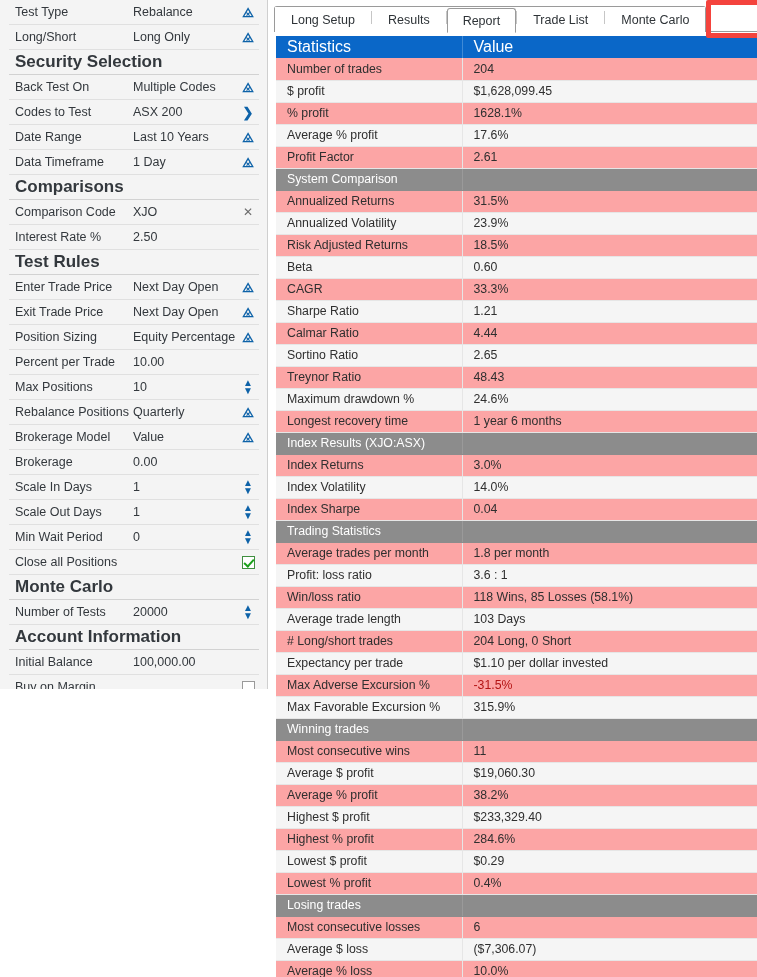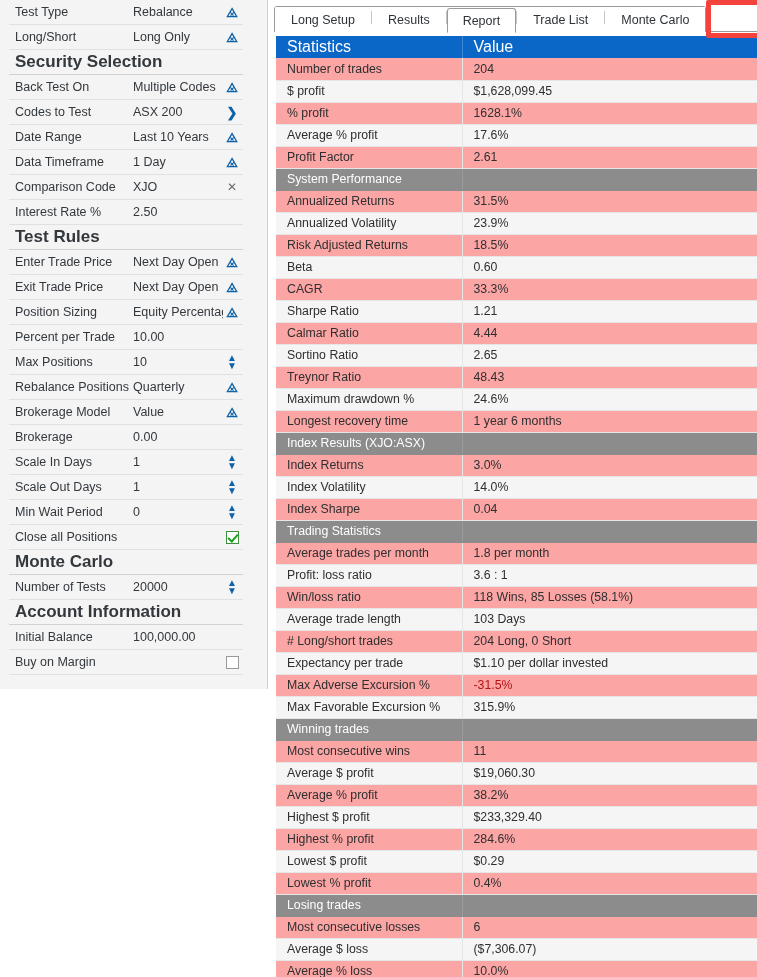--- a/index.html
+++ b/index.html
@@ -18,21 +18,21 @@
     background: #ffffff;
   }
 
   
   #sidebar {
     position: relative;
     width: 268px;
     height: 689px;
     background: #f4f4f4;
     border-right: 1px solid #cfcfcf;
-    padding: 0 24px 0 9px;
+    padding: 0 8px 0 9px;
     overflow: hidden;
     flex: 0 0 268px;
   }
   .srow {
     display: flex;
     align-items: center;
     height: 25px;
     border-bottom: 1px solid #e0e0e0;
     font-size: 12.5px;
     color: #2b2b2b;
@@ -294,20 +294,23 @@
           <span class="ctl">
             <span class="chev">⨻</span>
           </span>
         </div>
         <div class="srow">
           <span class="lab">Data Timeframe</span>
           <span class="val">1 Day</span>
           <span class="ctl">
             <span class="chev">⨻</span>
           </span>
+        </div>
+        <div class="srow section">
+          <span class="lab">Comparisons</span>
         </div>
         <div class="srow">
           <span class="lab">Comparison Code</span>
           <span class="val">XJO</span>
           <span class="ctl">
             <span class="xmark">✕</span>
           </span>
         </div>
         <div class="srow">
           <span class="lab">Interest Rate %</span>
@@ -488,21 +491,21 @@
           </tr>
           <tr class="even">
             <td>Average % profit</td>
             <td>17.6%</td>
           </tr>
           <tr class="odd">
             <td>Profit Factor</td>
             <td>2.61</td>
           </tr>
           <tr class="section">
-            <td>System Performance</td>
+            <td>System Comparison</td>
             <td></td>
           </tr>
           <tr class="odd">
             <td>Annualized Returns</td>
             <td>31.5%</td>
           </tr>
           <tr class="even">
             <td>Annualized Volatility</td>
             <td>23.9%</td>
           </tr>

